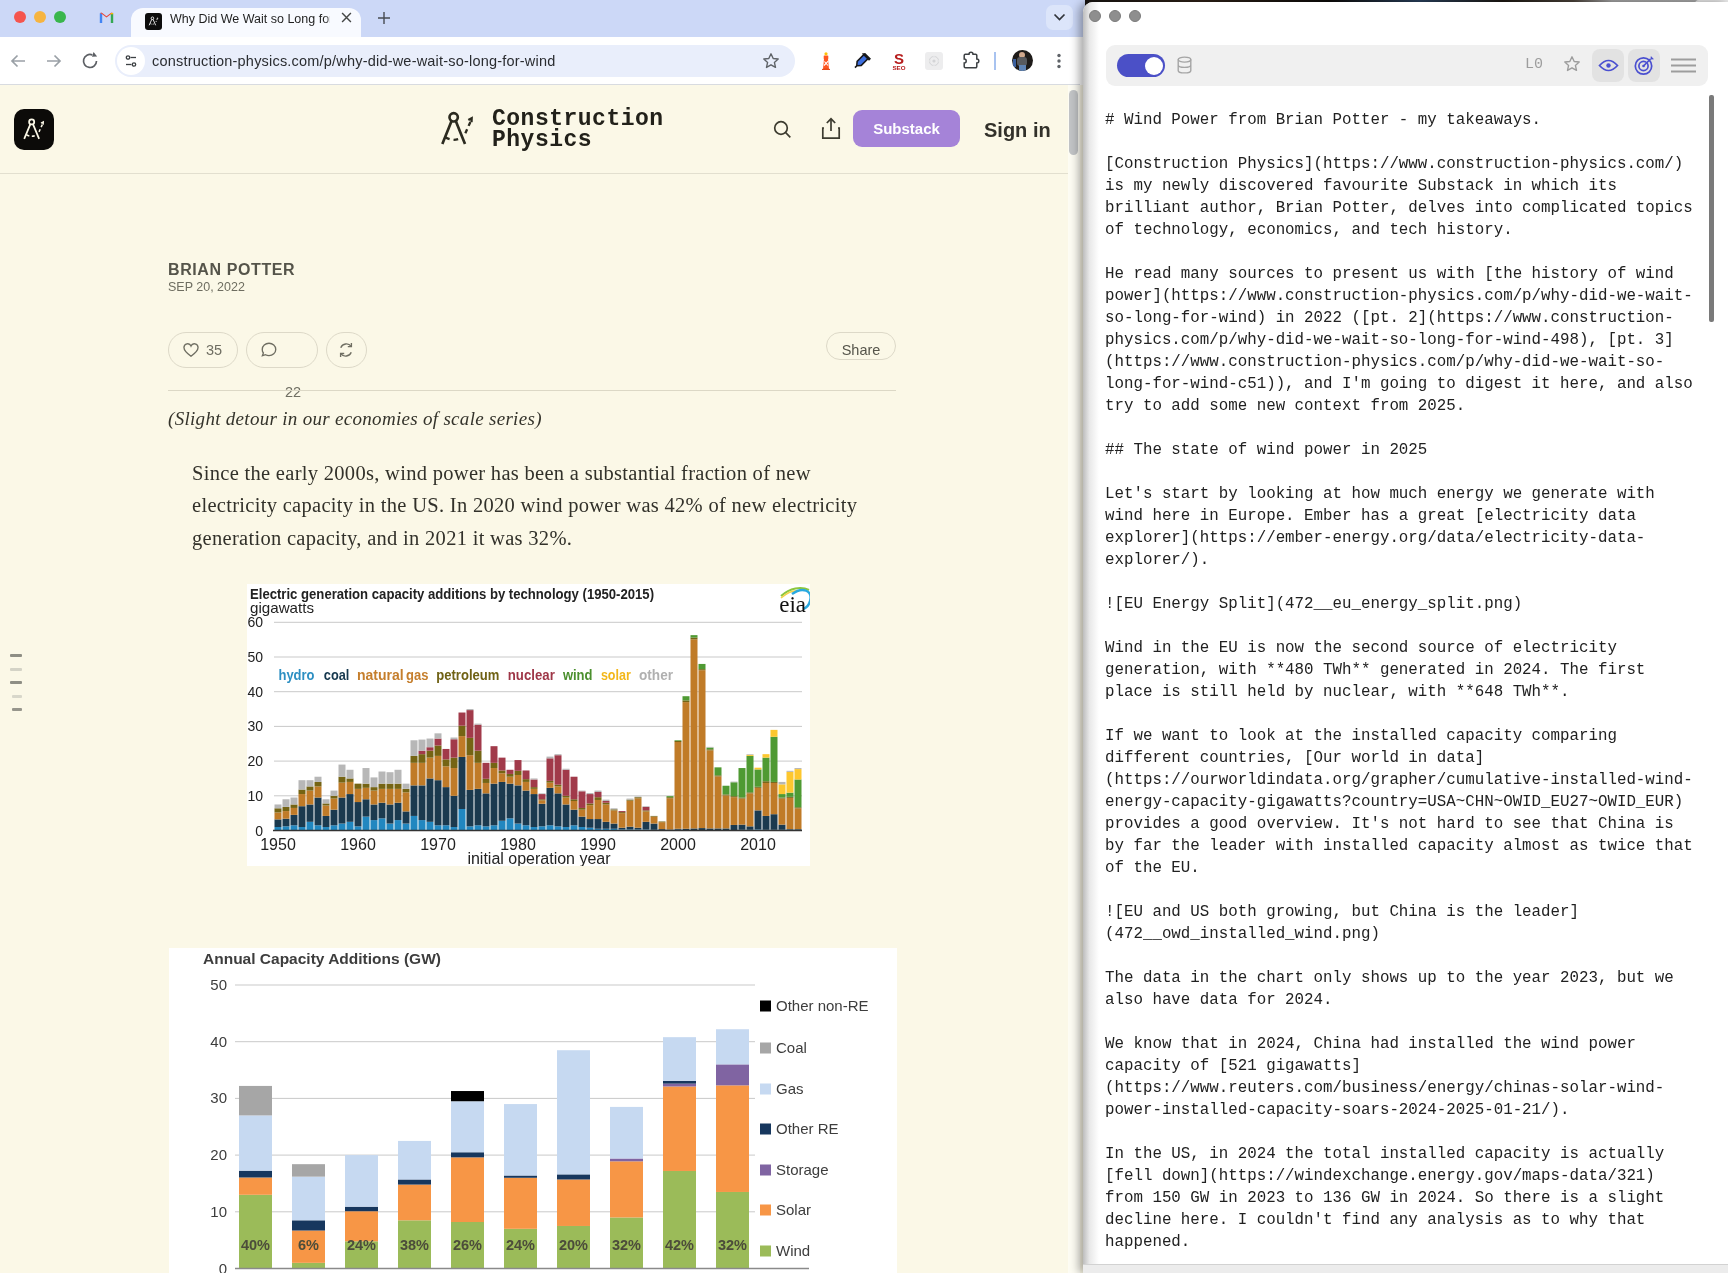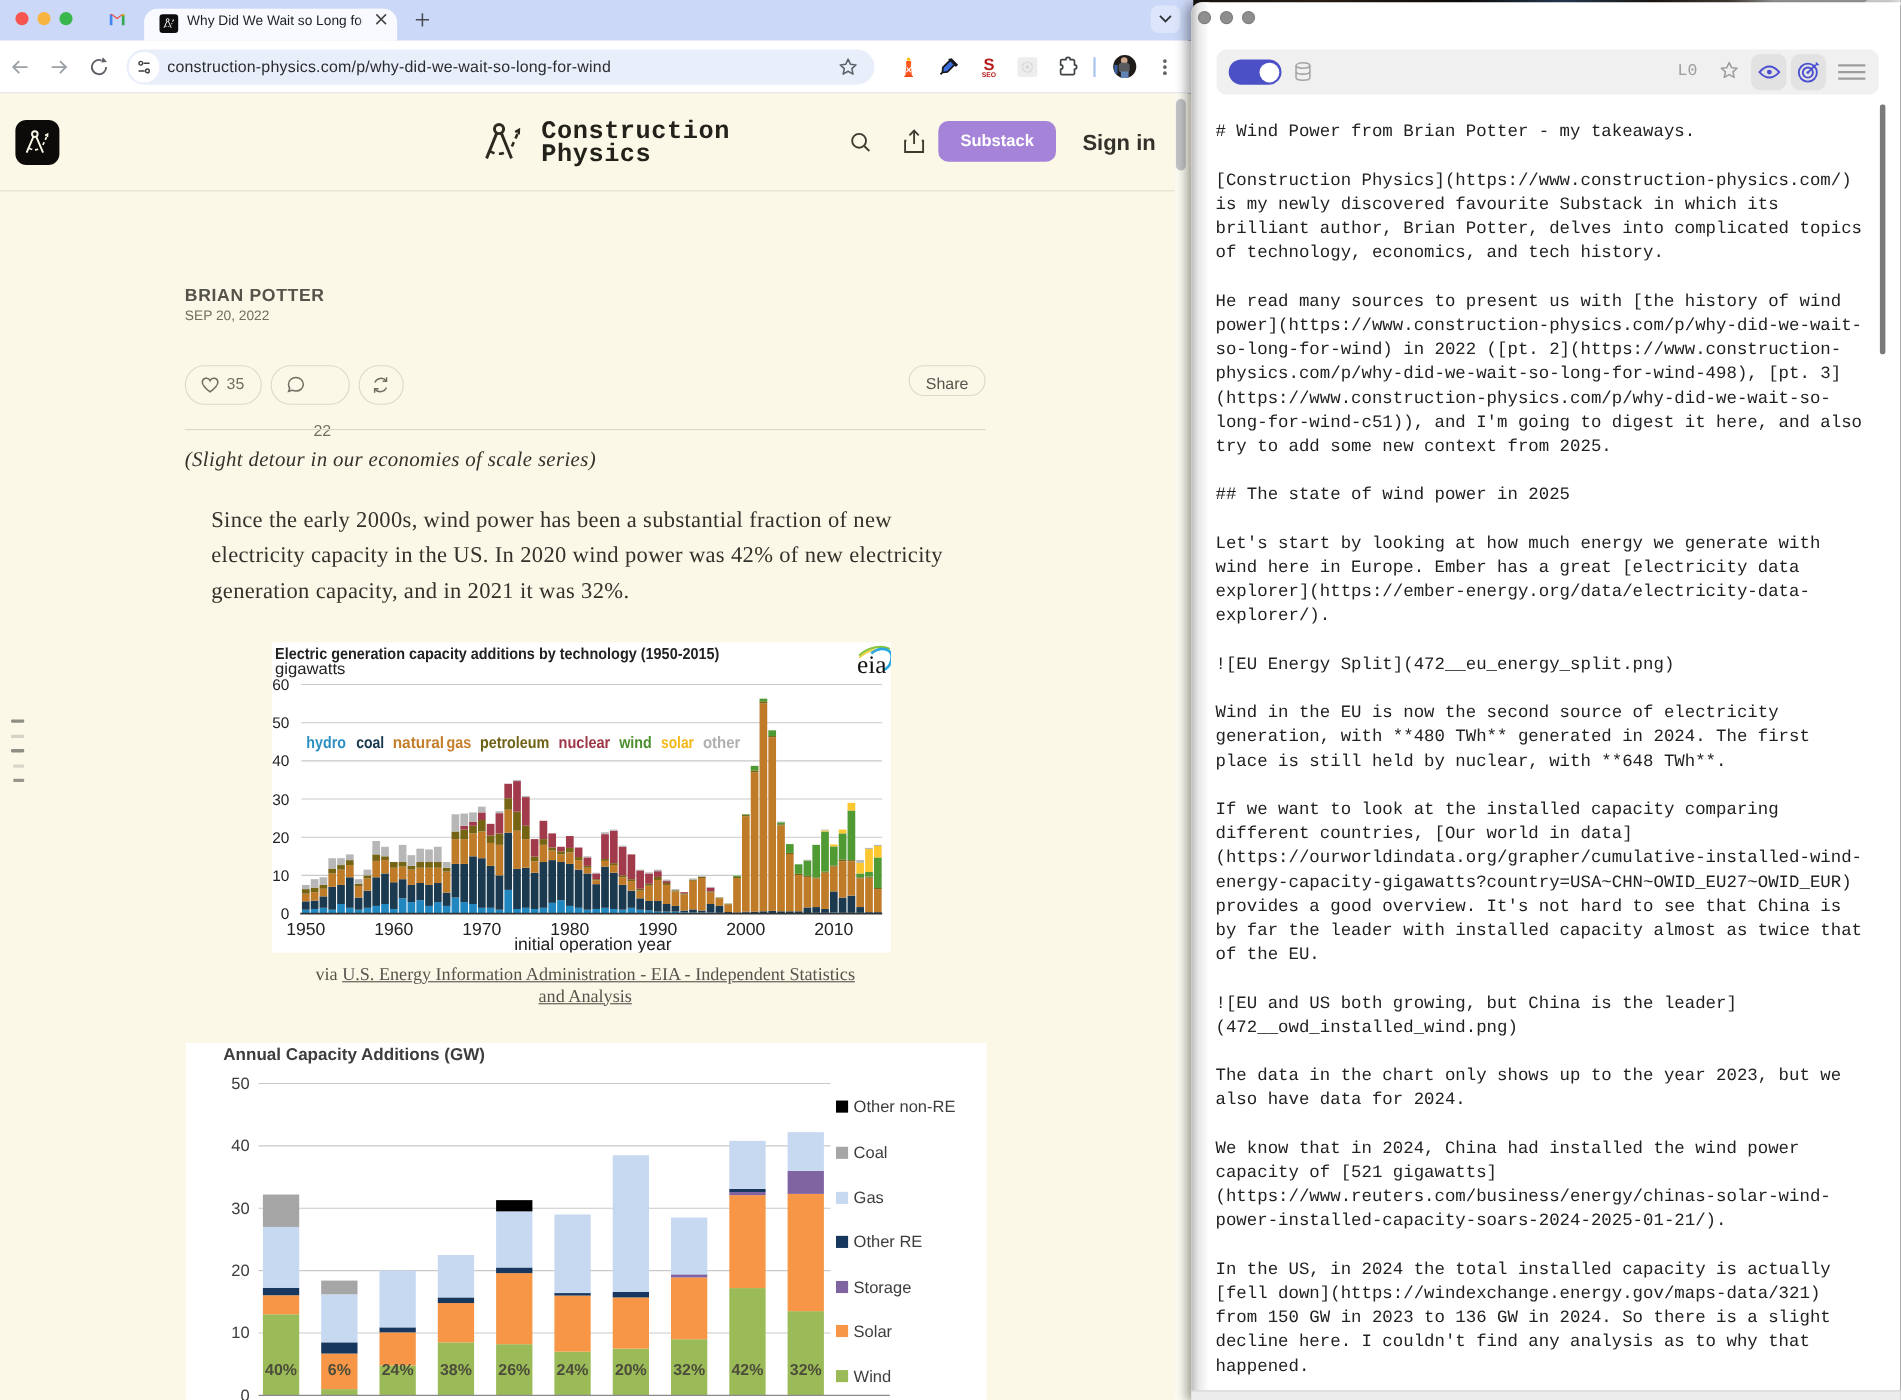--- a/index.html
+++ b/index.html
@@ -568,21 +568,20 @@
 <text x="353.9" y="96" font-size="15" font-weight="bold" fill="#f3b71a" textLength="30" lengthAdjust="spacingAndGlyphs">solar</text>
 <text x="392" y="96" font-size="15" font-weight="bold" fill="#b0b0b0" textLength="34" lengthAdjust="spacingAndGlyphs">other</text>
 <g>
           <path d="M534 12 C543 4, 554 2, 562 6" stroke="#8cc63f" stroke-width="2" fill="none"></path>
           <path d="M534 14 C541 8, 547 6, 552 7" stroke="#f4d348" stroke-width="1.6" fill="none"></path>
           <path d="M545 10 C556 2, 566 7, 563 17 C562 21, 559 24, 556 25" stroke="#2aa9e0" stroke-width="2.4" fill="none"></path>
           <text x="559" y="28" text-anchor="end" font-family="Liberation Serif" font-size="23" fill="#111">eia</text>
         </g>
 </svg></div>
 
-  <div class="abs serif" style="left:168px;top:876px;width:728px;text-align:center;font-size:16.5px;line-height:19.5px;color:#55544a;">via <span style="text-decoration:underline;">U.S. Energy Information Administration - EIA - Independent Statistics<br>and Analysis</span></div>
 
   <div class="abs" id="chart2" style="left:169px;top:948px;width:728px;height:325px;background:#ffffff;overflow:hidden;"><svg width="728" height="325" viewBox="0 0 728 325" font-family="Liberation Sans, sans-serif">
 <line x1="66" y1="263.8" x2="586" y2="263.8" stroke="#c9c9c9" stroke-width="1"></line>
 <line x1="66" y1="207.1" x2="586" y2="207.1" stroke="#c9c9c9" stroke-width="1"></line>
 <line x1="66" y1="150.4" x2="586" y2="150.4" stroke="#c9c9c9" stroke-width="1"></line>
 <line x1="66" y1="93.7" x2="586" y2="93.7" stroke="#c9c9c9" stroke-width="1"></line>
 <line x1="66" y1="37.0" x2="586" y2="37.0" stroke="#c9c9c9" stroke-width="1"></line>
 <rect x="70" y="246.79" width="33" height="73.71" fill="#9bbb59"></rect>
 <rect x="70" y="229.50" width="33" height="17.29" fill="#f79646"></rect>
 <rect x="70" y="222.69" width="33" height="6.80" fill="#17375e"></rect>

